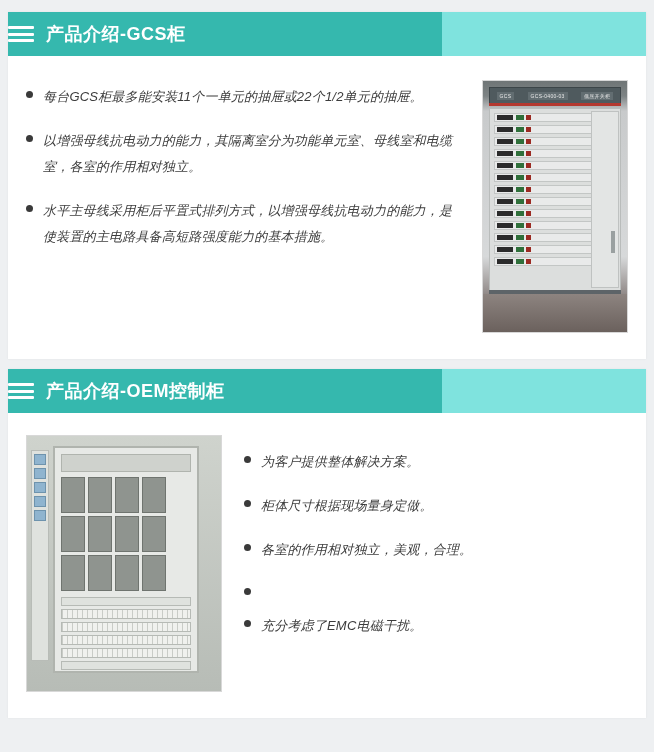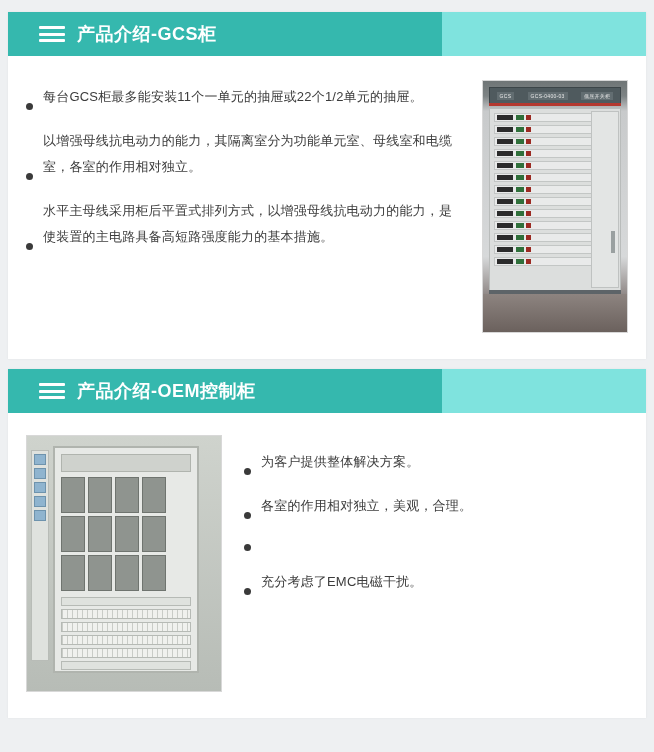--- a/index.html
+++ b/index.html
@@ -46,21 +46,21 @@
     position: absolute;
     right: 0; top: 0; bottom: 0;
     width: 32%;
     background: #7fe3de;
   }
   .banner-inner {
     position: relative;
     height: 100%;
     display: flex;
     align-items: center;
-    padding-left: 31px;
+    padding-left: 0;
     z-index: 3;
   }
   .hamburger {
     width: 26px;
     height: 16px;
     display: flex;
     flex-direction: column;
     justify-content: space-between;
     margin-right: 12px;
     flex: none;
@@ -89,22 +89,23 @@
     box-sizing: border-box;
   }
   .content.reverse { flex-direction: row; }
 
   .bullets {
     flex: 1 1 auto;
     padding-top: 6px;
   }
   .bullet {
     display: flex;
-    align-items: flex-end;
+    align-items: flex-start;
     margin-bottom: 18px;
+    font-style: italic;
   }
   .bullet:last-child { margin-bottom: 0; }
   .dot {
     width: 7px;
     height: 7px;
     border-radius: 50%;
     background: #3a3a3a;
     margin-top: 7px;
     margin-right: 10px;
     flex: none;
@@ -449,20 +450,24 @@
         </div>
       </div>
 
       <div class="bullets oem-bullets">
         <div class="bullet">
           <span class="dot"></span>
           <span class="bullet-text">为客户提供整体解决方案。</span>
         </div>
         <div class="bullet">
           <span class="dot"></span>
+          <span class="bullet-text">柜体尺寸根据现场量身定做。</span>
+        </div>
+        <div class="bullet">
+          <span class="dot"></span>
           <span class="bullet-text">各室的作用相对独立，美观，合理。</span>
         </div>
         <div class="bullet">
           <span class="dot"></span>
         </div>
         <div class="bullet">
           <span class="dot"></span>
           <span class="bullet-text">充分考虑了EMC电磁干扰。</span>
         </div>
       </div>

